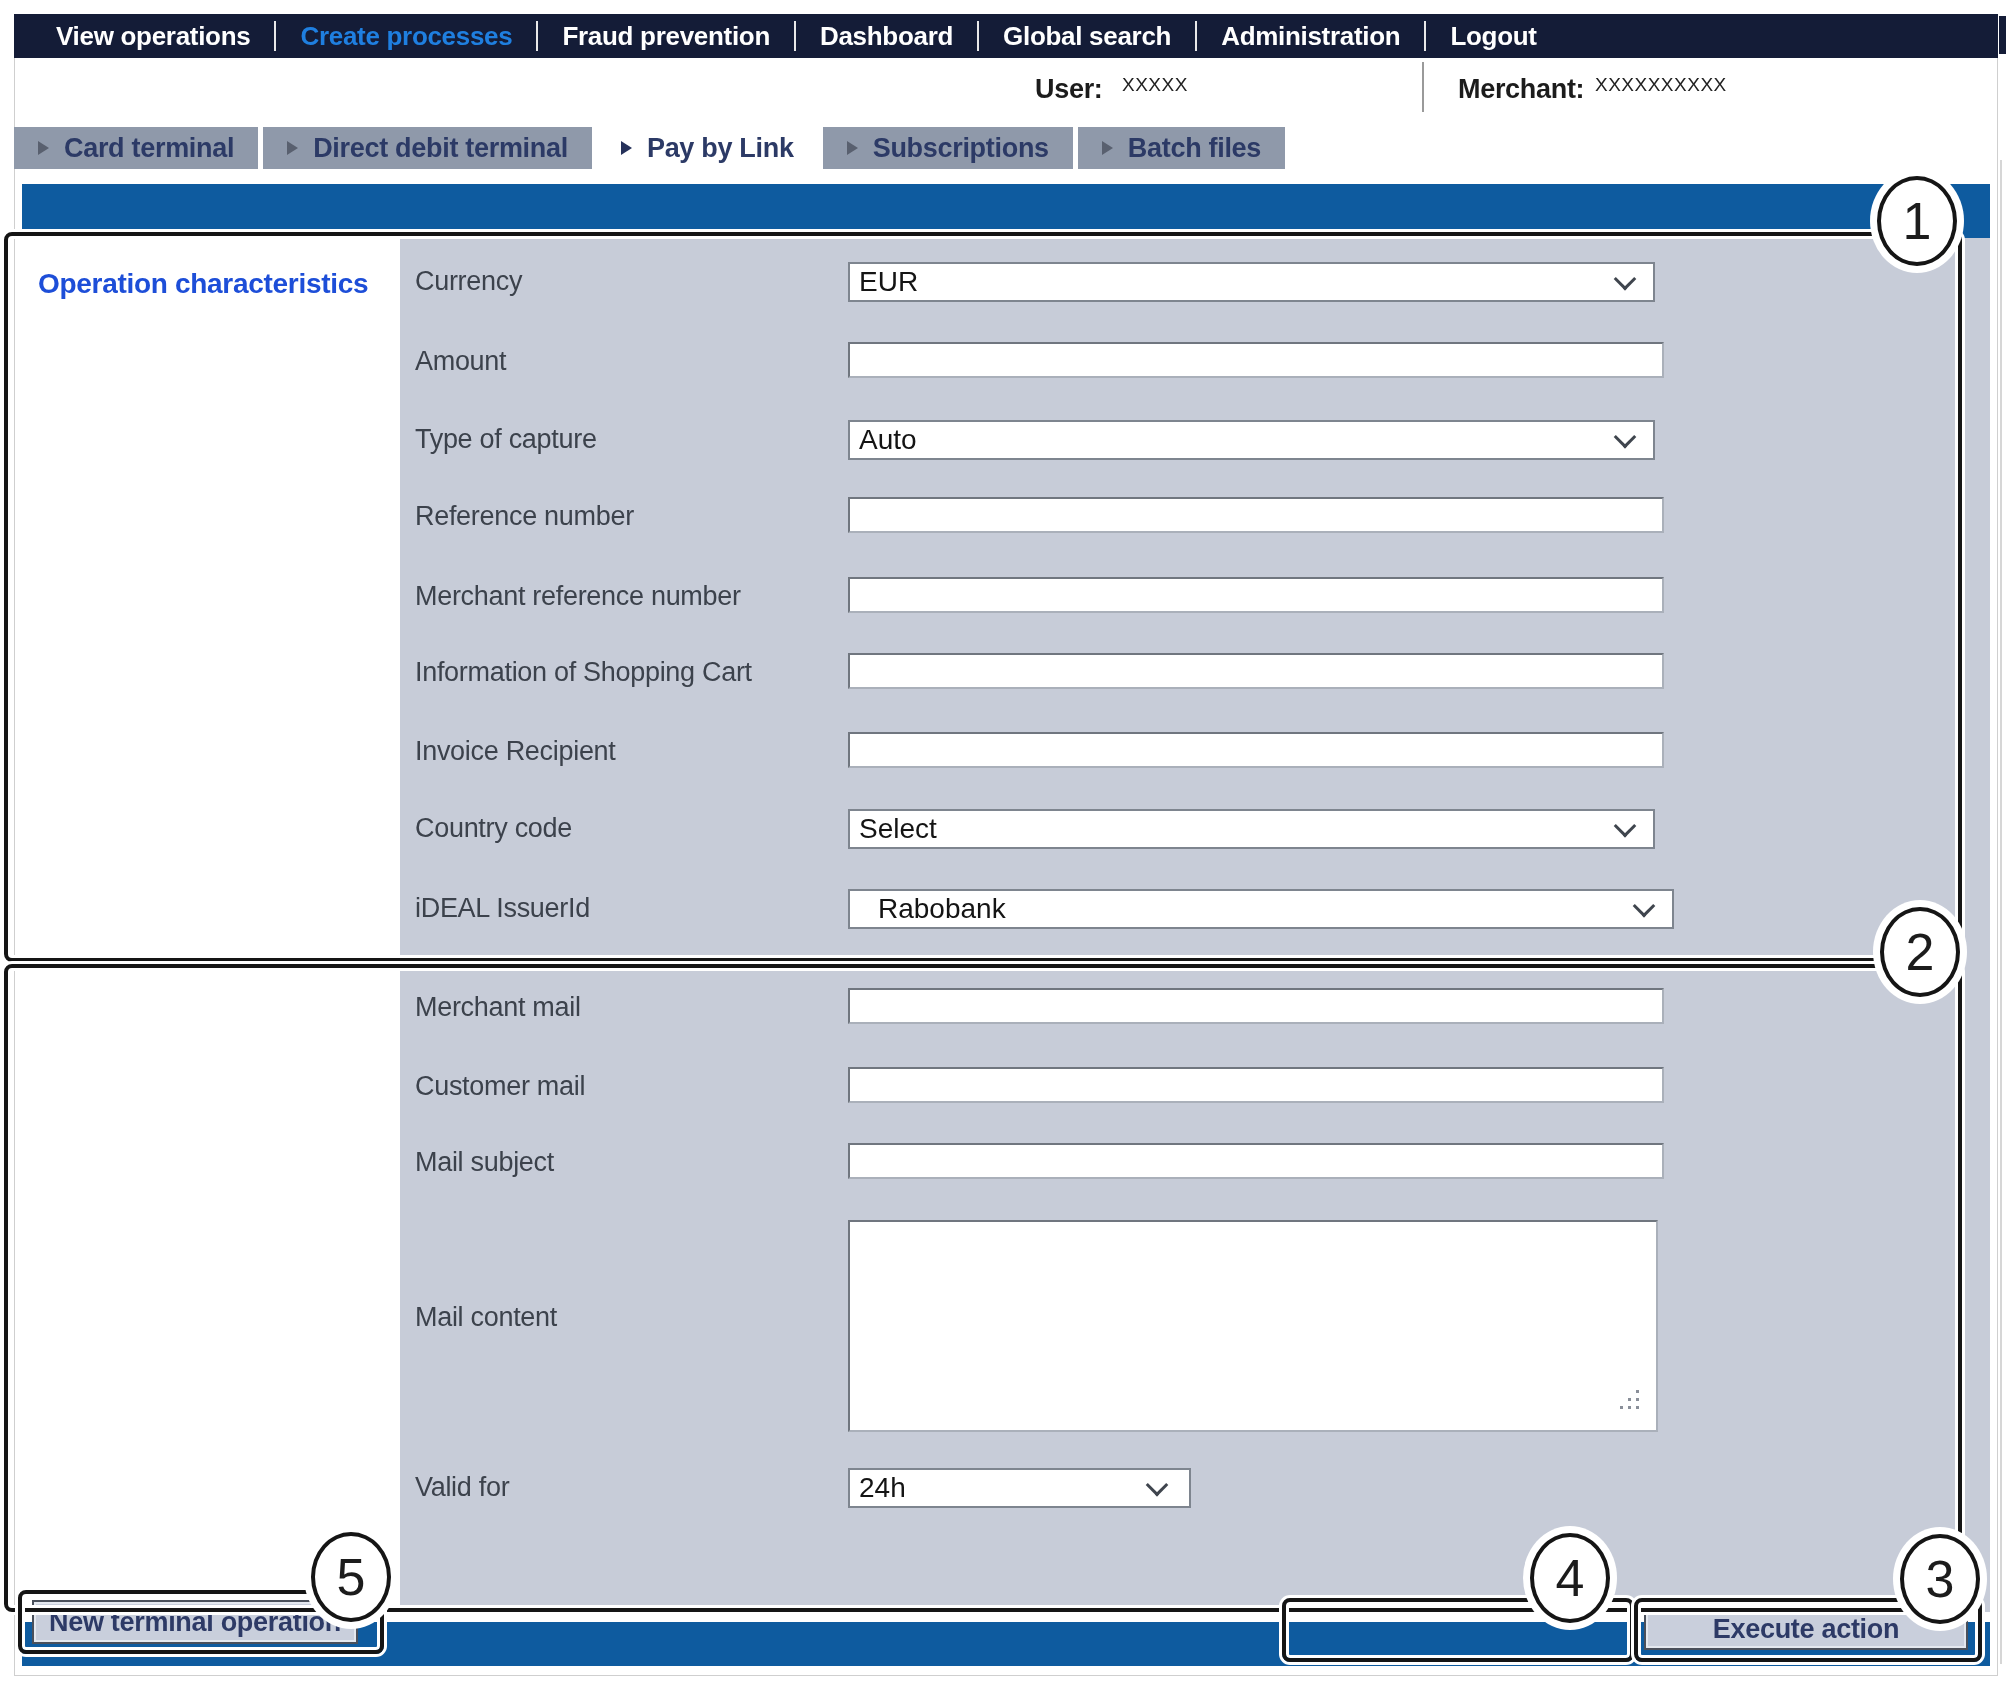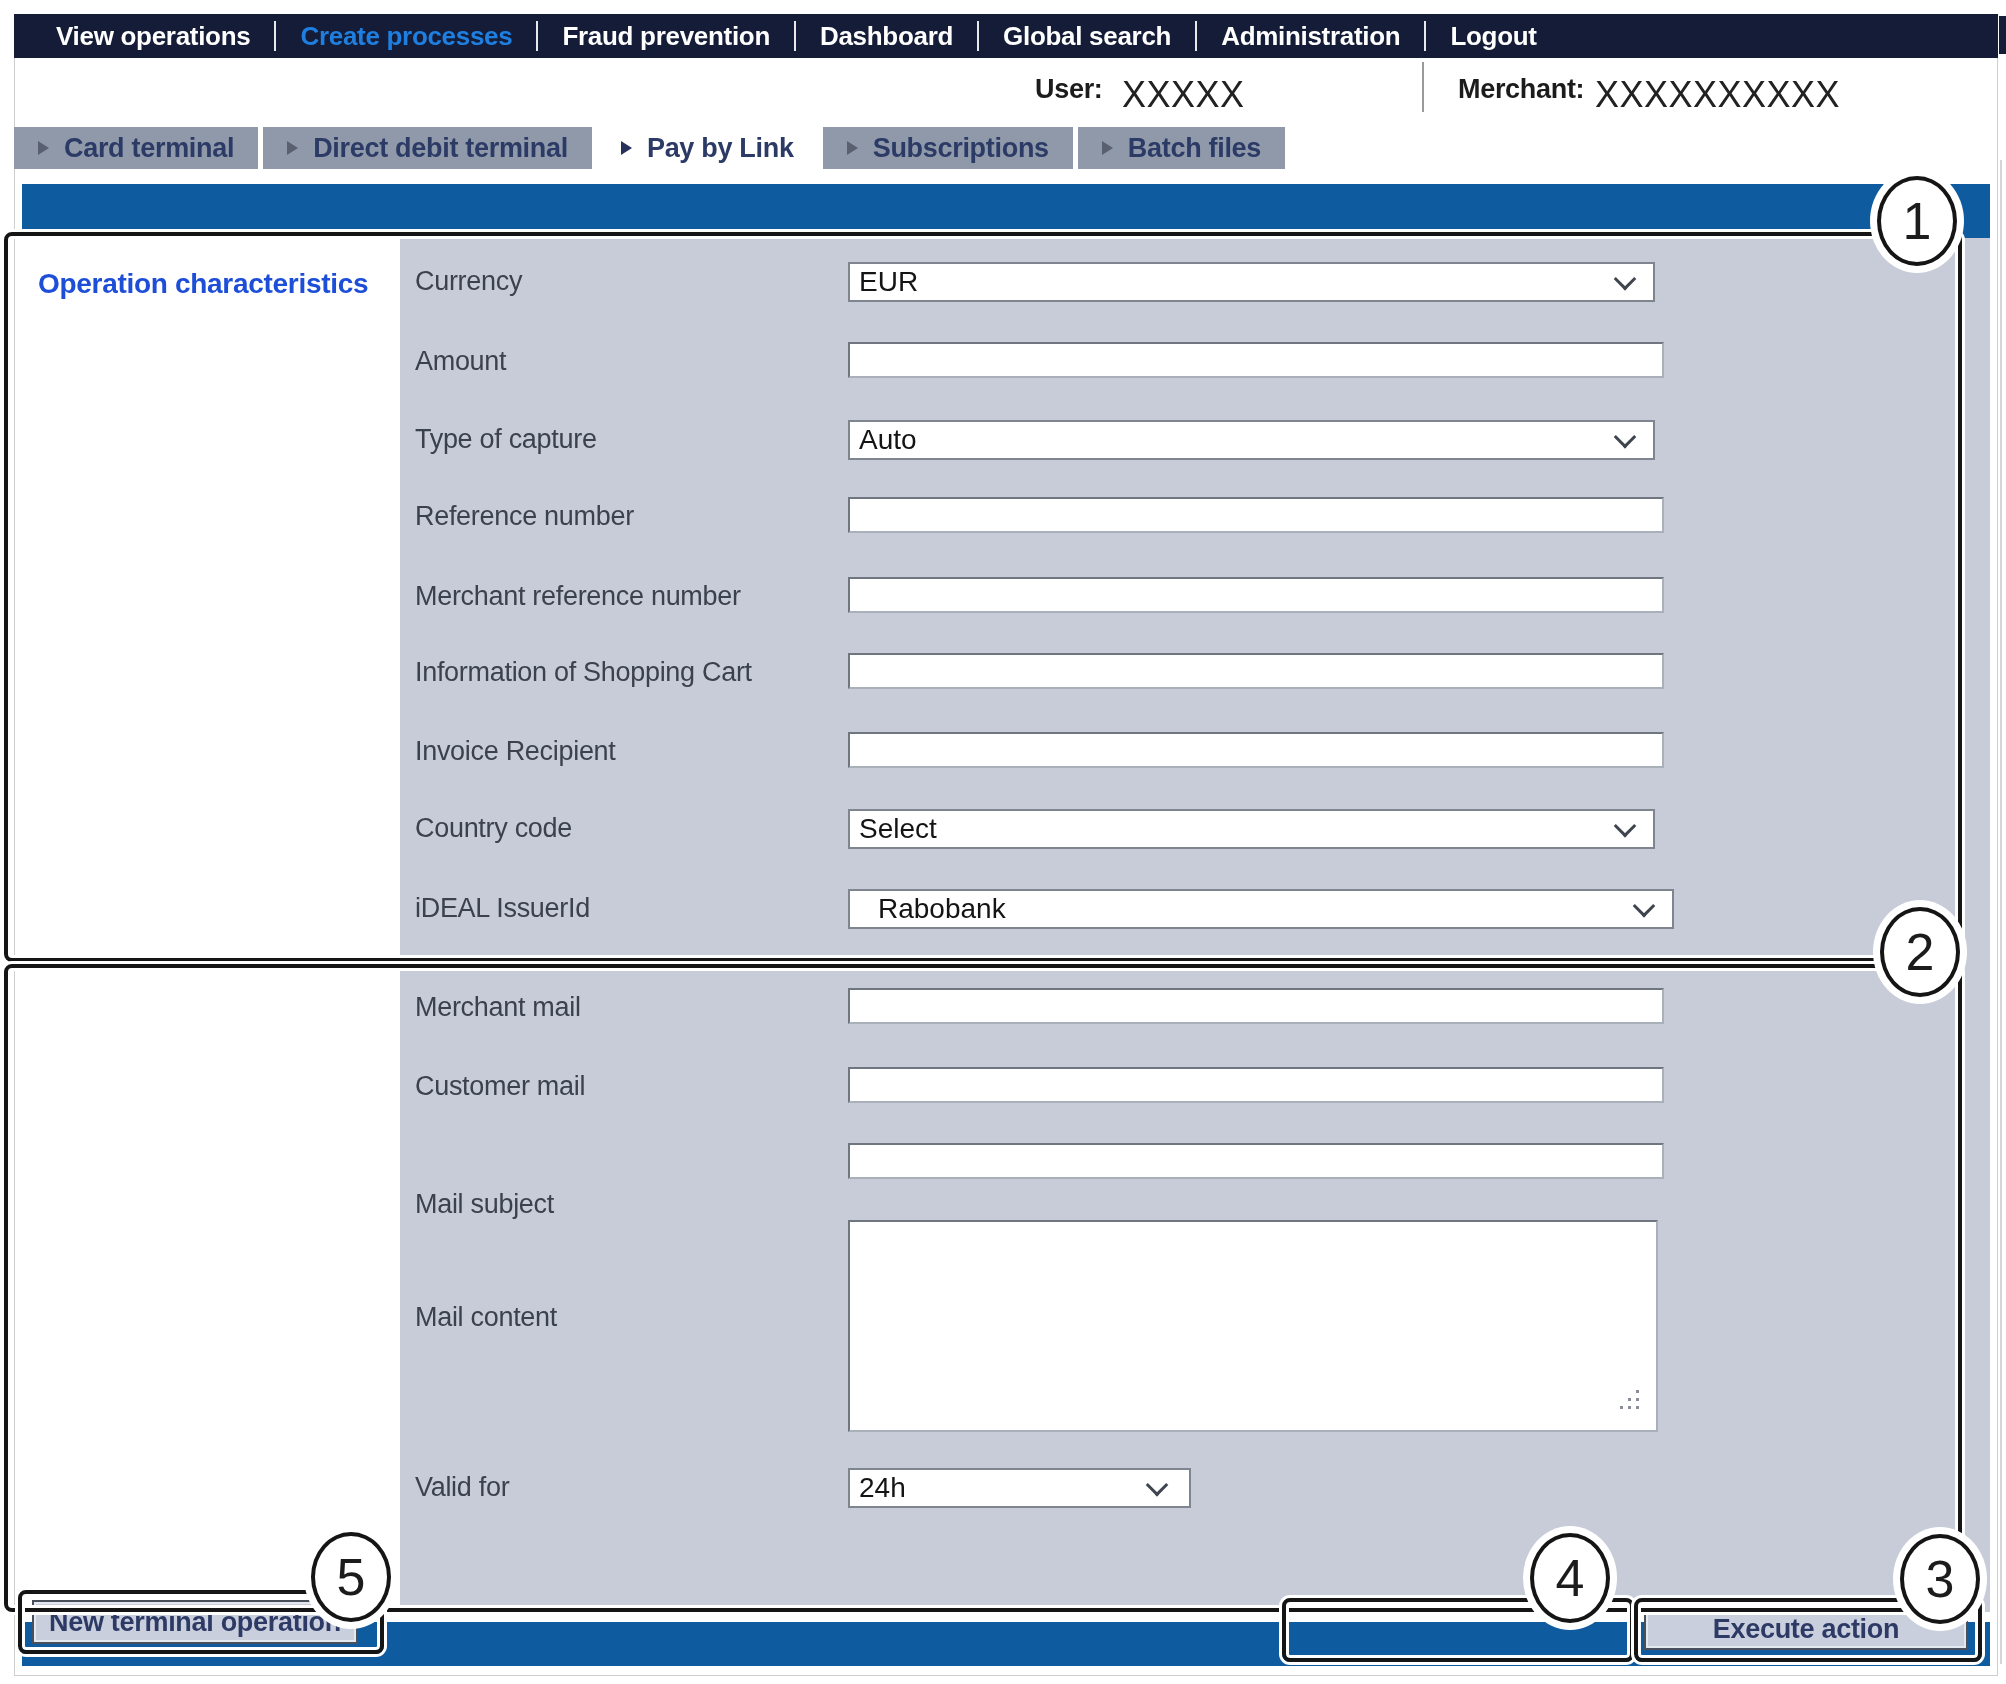--- a/index.html
+++ b/index.html
@@ -16,21 +16,21 @@
           box-sizing:border-box;}
   .nav-item{color:#ffffff;font-size:26px;font-weight:700;letter-spacing:-0.3px;
             padding:0 24px;white-space:nowrap;cursor:default;}
   .nav-item.active{color:#1f7fe0;}
   .nav-sep{width:2px;height:30px;background:#e9e9e9;}
   .artifact-top{position:absolute;left:1999px;top:16px;width:7px;height:38px;background:#141c37;}
   .right-line{position:absolute;left:2000px;top:160px;width:2px;height:1504px;background:#d6d6d6;}
 
   
   .ub-label{position:absolute;font-size:27px;font-weight:700;color:#1c1c1c;letter-spacing:-0.3px;}
-  .ub-value{position:absolute;font-size:36px;color:#222222;letter-spacing:0.5px;}
+  .ub-value{position:absolute;font-size:19px;color:#222222;letter-spacing:0.5px;}
   .ub-div{position:absolute;left:1422px;top:62px;width:2px;height:50px;background:#9a9a9a;}
 
   
   .tabs{position:absolute;left:14px;top:127px;display:flex;gap:5px;}
   .tab{height:42px;background:#8f99aa;display:flex;align-items:center;
        padding:0 24px;font-size:27px;font-weight:700;color:#2c3a66;
        letter-spacing:-0.3px;white-space:nowrap;cursor:pointer;}
   .tab.active{background:#ffffff;}
   .tab-arrow{width:0;height:0;border-left:11px solid #59606f;border-top:7px solid transparent;
              border-bottom:7px solid transparent;margin-right:15px;}
@@ -192,21 +192,21 @@
     <span>Rabobank</span>
     <i class="chev"></i>
   </div>
 
   <span class="field-label" style="top:992px;">Merchant mail</span>
   <input class="tinput" style="top: 988px;">
 
   <span class="field-label" style="top:1071px;">Customer mail</span>
   <input class="tinput" style="top: 1067px;">
 
-  <span class="field-label" style="top:1147px;margin-top:42px;">Mail subject</span>
+  <span class="field-label" style="top:1147px;">Mail subject</span>
   <input class="tinput" style="top: 1143px;">
 
   <span class="field-label" style="top:1302px;">Mail content</span>
   <textarea class="tarea" style=""></textarea>
   <div class="grip"></div>
 
   <span class="field-label" style="top:1472px;">Valid for</span>
   <div class="fselect narrow" style="top:1468px;">
     <span>24h</span>
     <i class="chev"></i>

